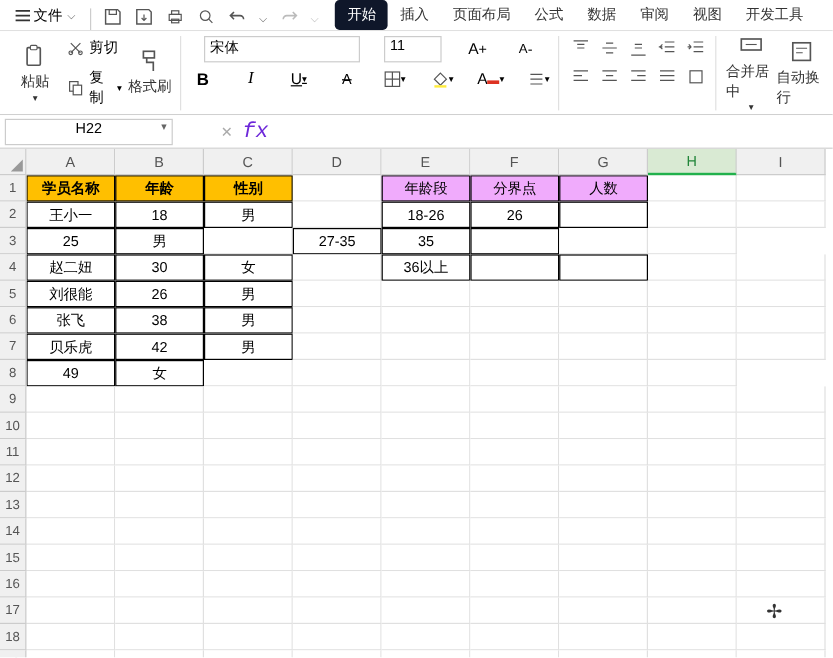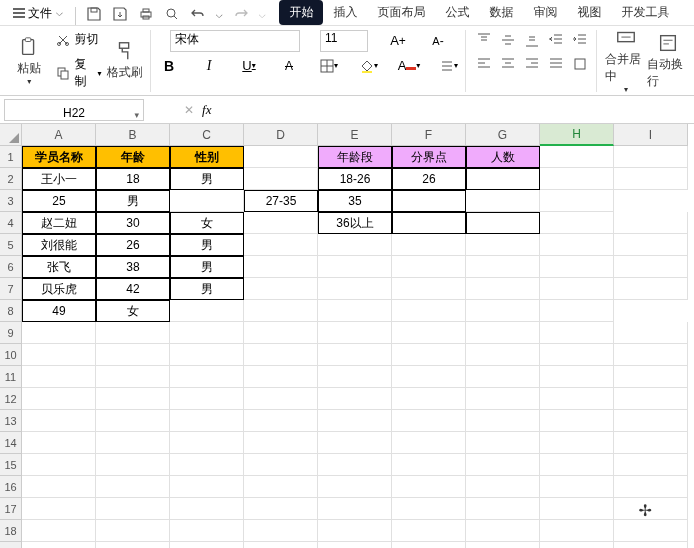--- a/index.html
+++ b/index.html
@@ -25,24 +25,24 @@
 .ribbon select,.ribbon .combo{height:22px;border:1px solid #ccc;background:#fff;font-size:12px;padding:0 4px}
 .ribbon .combo.font{width:130px}
 .ribbon .combo.size{width:48px}
 .ribbon .iconbtn{width:20px;height:20px;display:flex;align-items:center;justify-content:center;cursor:pointer}
 .ribbon .iconbtn.b{font-weight:bold;font-size:14px}
 .ribbon .iconbtn.i{font-style:italic;font-size:14px;font-family:serif}
 .ribbon .iconbtn.u{text-decoration:underline;font-size:13px}
 .ribbon .align-group{display:flex;flex-direction:column;gap:4px;padding:0 6px}
 .ribbon .align-row{display:flex;gap:4px}
 .namebox-bar{height:28px;background:#fff;border-bottom:1px solid #d0d0d0;display:flex;align-items:center;padding:0 2px}
-.namebox-bar .namebox{width:140px;height:22px;border:1px solid #ccc;display:flex;align-items:flex-end;justify-content:center;font-size:12px;margin-left:2px;position:relative}
+.namebox-bar .namebox{width:140px;height:22px;border:1px solid #ccc;display:flex;align-items:flex-start;justify-content:center;font-size:12px;margin-left:2px;position:relative}
 .namebox-bar .namebox .dd{position:absolute;right:4px;font-size:9px;color:#666}
 .namebox-bar .fx-area{display:flex;align-items:center;gap:8px;margin-left:40px}
-.namebox-bar .fx{font-style:italic;font-family:Liberation Serif, serif;font-size:13px;color:#000000}
+.namebox-bar .fx{font-style:italic;font-family:Liberation Mono, monospace;font-size:18px;color:#6d28d9}
 .grid-area{position:relative;height:424px;overflow:hidden}
 .corner{position:absolute;left:0;top:0;width:22px;height:22px;background:#f0f0f0;border-right:1px solid #ccc;border-bottom:1px solid #ccc;z-index:3}
 .corner::after{content:"";position:absolute;right:2px;bottom:2px;width:0;height:0;border-style:solid;border-width:0 0 10px 10px;border-color:transparent transparent #999 transparent}
 .col-headers{position:absolute;left:22px;top:0;height:22px;display:flex;z-index:2}
 .col-headers .ch{width:74px;height:22px;background:#f0f0f0;border-right:1px solid #ccc;border-bottom:1px solid #ccc;display:flex;align-items:center;justify-content:center;color:#555;font-size:12px}
 .col-headers .ch.sel{background:#d9ead3;color:#22863a;border-bottom:2px solid #22b14c}
 .row-headers{position:absolute;left:0;top:22px;width:22px;z-index:2}
 .row-headers .rh{width:22px;height:22px;background:#f0f0f0;border-right:1px solid #ccc;border-bottom:1px solid #ccc;display:flex;align-items:center;justify-content:center;color:#555;font-size:11px}
 .cells{position:absolute;left:22px;top:22px}
 .cells .row{display:flex}

